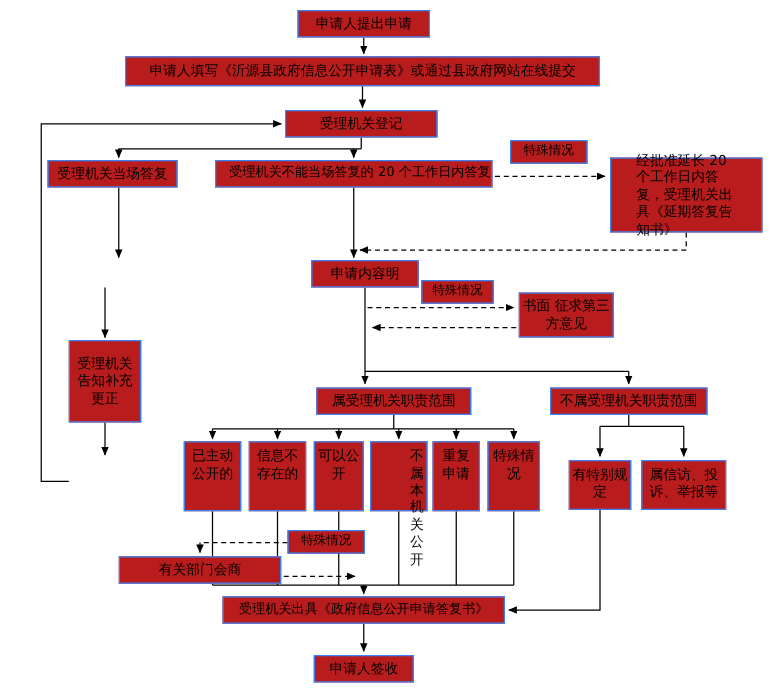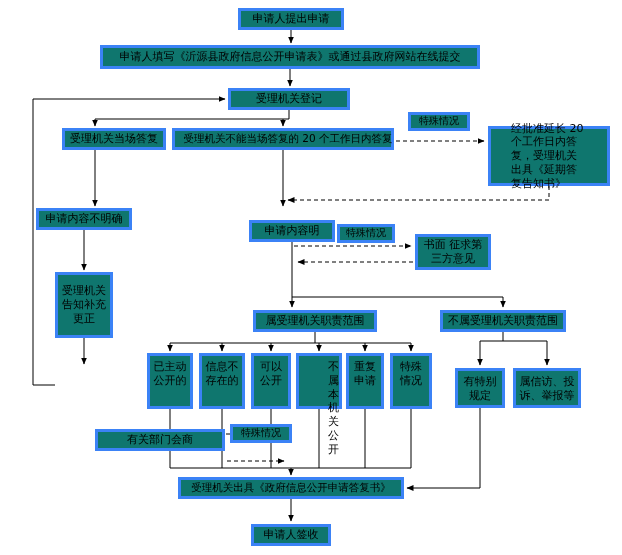--- a/index.html
+++ b/index.html
@@ -8,22 +8,22 @@
     width:622px;height:555px;
     background:#ffffff;
     font-family:"DejaVu Sans","Liberation Sans",sans-serif;
     color:#000;
     overflow:hidden;
   }
   .edges{position:absolute;left:0;top:0;width:622px;height:555px;}
   .node{
     position:absolute;
     box-sizing:border-box;
-    border:3px solid #3b82f6;
-    background:#0f766e;
+    border:1px solid #3b82f6;
+    background:#b91c1c;
     display:flex;
     align-items:center;
     justify-content:center;
     text-align:center;
     font-size:11px;
     line-height:1.25;
     padding:1px 2px;
   }
   .nowrap{white-space:nowrap;}
   .small{font-size:10px;}
@@ -79,31 +79,30 @@
       <path d="M230,434 L160,434 L160,442" marker-end="url(#arr)"></path>
     </g>
   </svg>
 
   <div class="node nowrap" style="left:238px;top:8px;width:106px;height:22px;">申请人提出申请</div>
 
   <div class="node nowrap" style="left:100px;top:45px;width:380px;height:24px;">申请人填写《沂源县政府信息公开申请表》或通过县政府网站在线提交</div>
 
   <div class="node nowrap" style="left:228px;top:88px;width:122px;height:22px;">受理机关登记</div>
 
-  <div class="node nowrap" style="left:38px;top:128px;width:104px;height:22px;margin-left:24px;">受理机关当场答复</div>
+  <div class="node nowrap" style="left:38px;top:128px;width:104px;height:22px;">受理机关当场答复</div>
 
   <div class="node nowrap" style="left:172px;top:128px;width:222px;height:22px;font-size:10.5px;padding-left:12px;">受理机关不能当场答复的 20 个工作日内答复</div>
 
   <div class="node small nowrap" style="left:408px;top:112px;width:62px;height:19px;">特殊情况</div>
 
   <div class="node lefttext" style="left:488px;top:126px;width:122px;height:60px;">经批准延长 20 个工作日内答复，受理机关出具《延期答复告知书》</div>
 
-  <div class="node nowrap" style="left:36px;top:208px;width:96px;height:22px;">申请内容不明确</div>
 
-  <div class="node nowrap" style="left:249px;top:220px;width:86px;height:22px;">申请内容明</div>
+  <div class="node nowrap" style="left:249px;top:208px;width:86px;height:22px;">申请内容明</div>
 
   <div class="node small nowrap" style="left:337px;top:224px;width:58px;height:19px;">特殊情况</div>
 
   <div class="node" style="left:415px;top:234px;width:76px;height:36px;">书面 征求第三方意见</div>
 
   <div class="node" style="left:55px;top:272px;width:58px;height:66px;">受理机关告知补充更正</div>
 
 
   <div class="node nowrap" style="left:253px;top:310px;width:124px;height:22px;">属受理机关职责范围</div>
 
@@ -120,19 +119,19 @@
   <div class="node top" style="left:346px;top:353px;width:38px;height:56px;">重复申请</div>
 
   <div class="node top" style="left:390px;top:353px;width:42px;height:56px;">特殊情况</div>
 
   <div class="node top" style="left:455px;top:368px;width:50px;height:40px;">有特别规定</div>
 
   <div class="node top" style="left:513px;top:368px;width:68px;height:40px;">属信访、投诉、举报等</div>
 
   <div class="node small nowrap" style="left:230px;top:424px;width:62px;height:19px;">特殊情况</div>
 
-  <div class="node nowrap" style="left:95px;top:429px;width:130px;height:22px;">有关部门会商</div>
+  <div class="node nowrap" style="left:95px;top:445px;width:130px;height:22px;">有关部门会商</div>
 
   <div class="node nowrap" style="left:178px;top:477px;width:226px;height:22px;font-size:10.5px;">受理机关出具《政府信息公开申请答复书》</div>
 
   <div class="node nowrap" style="left:251px;top:524px;width:80px;height:22px;">申请人签收</div>
 
 </div>
 
 </body></html>

